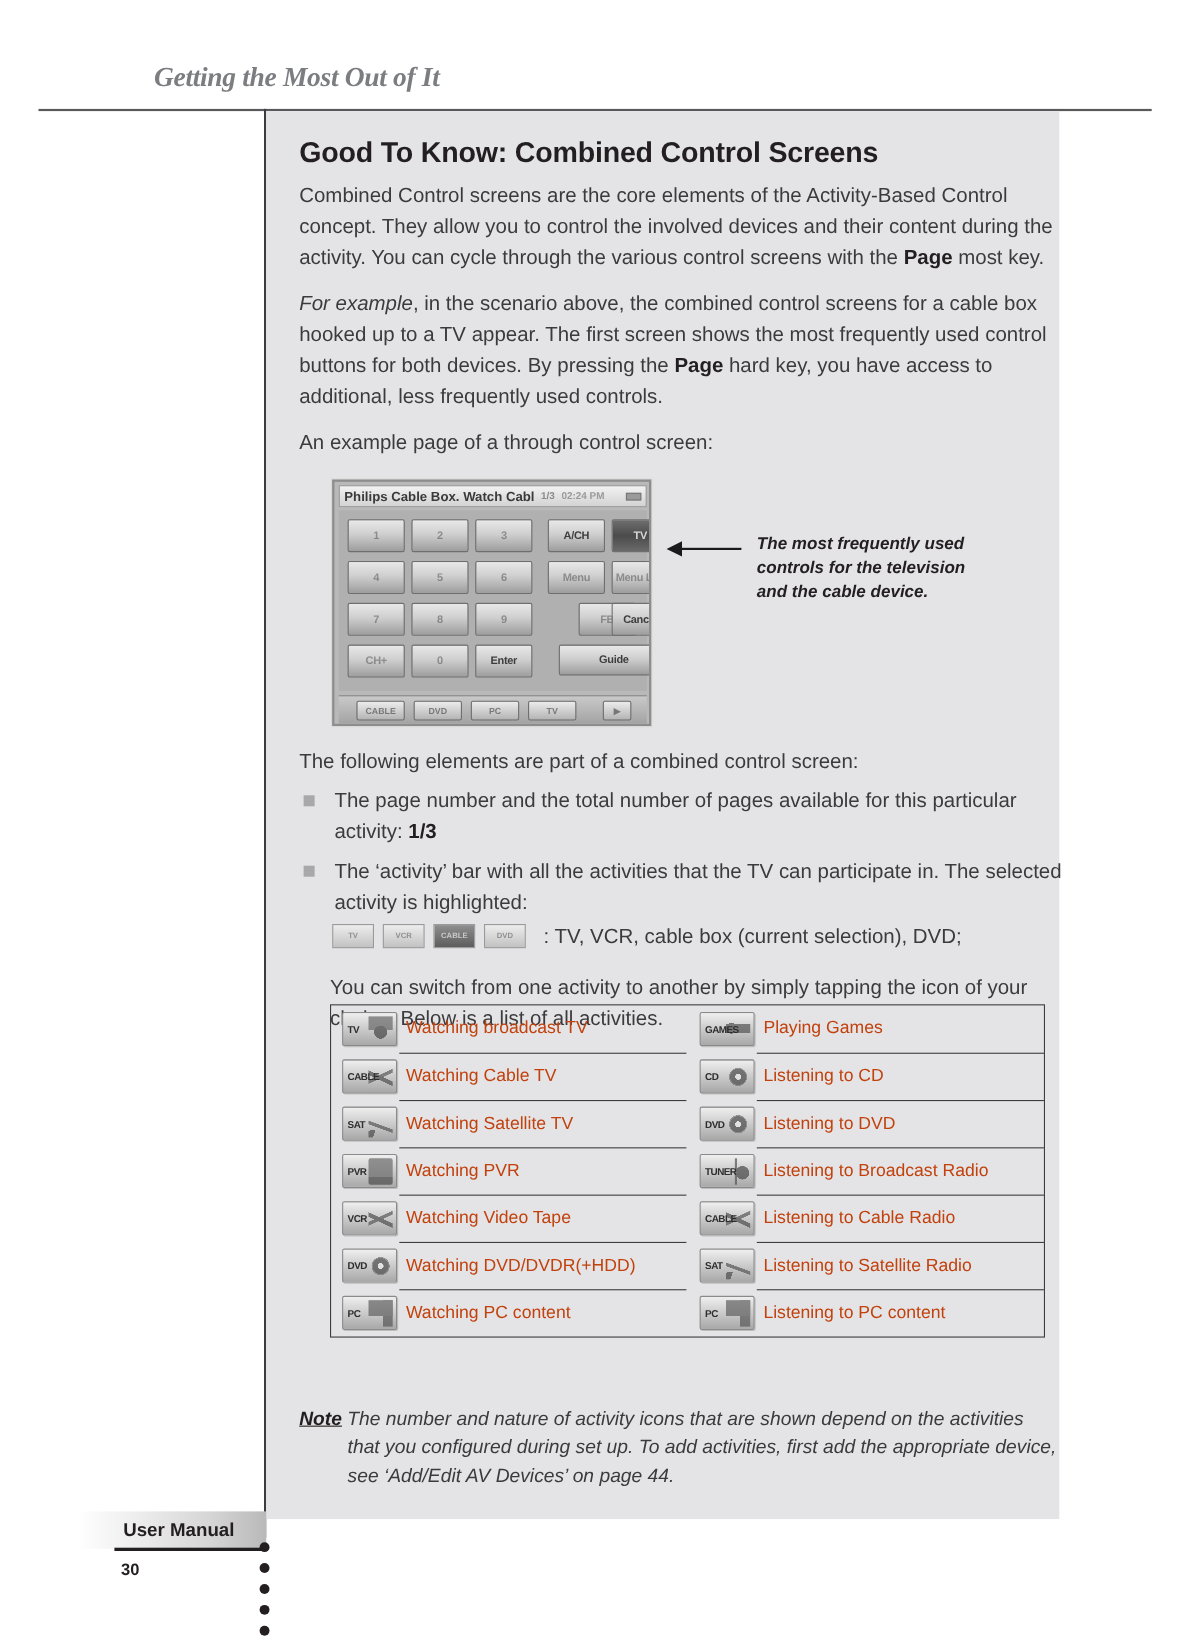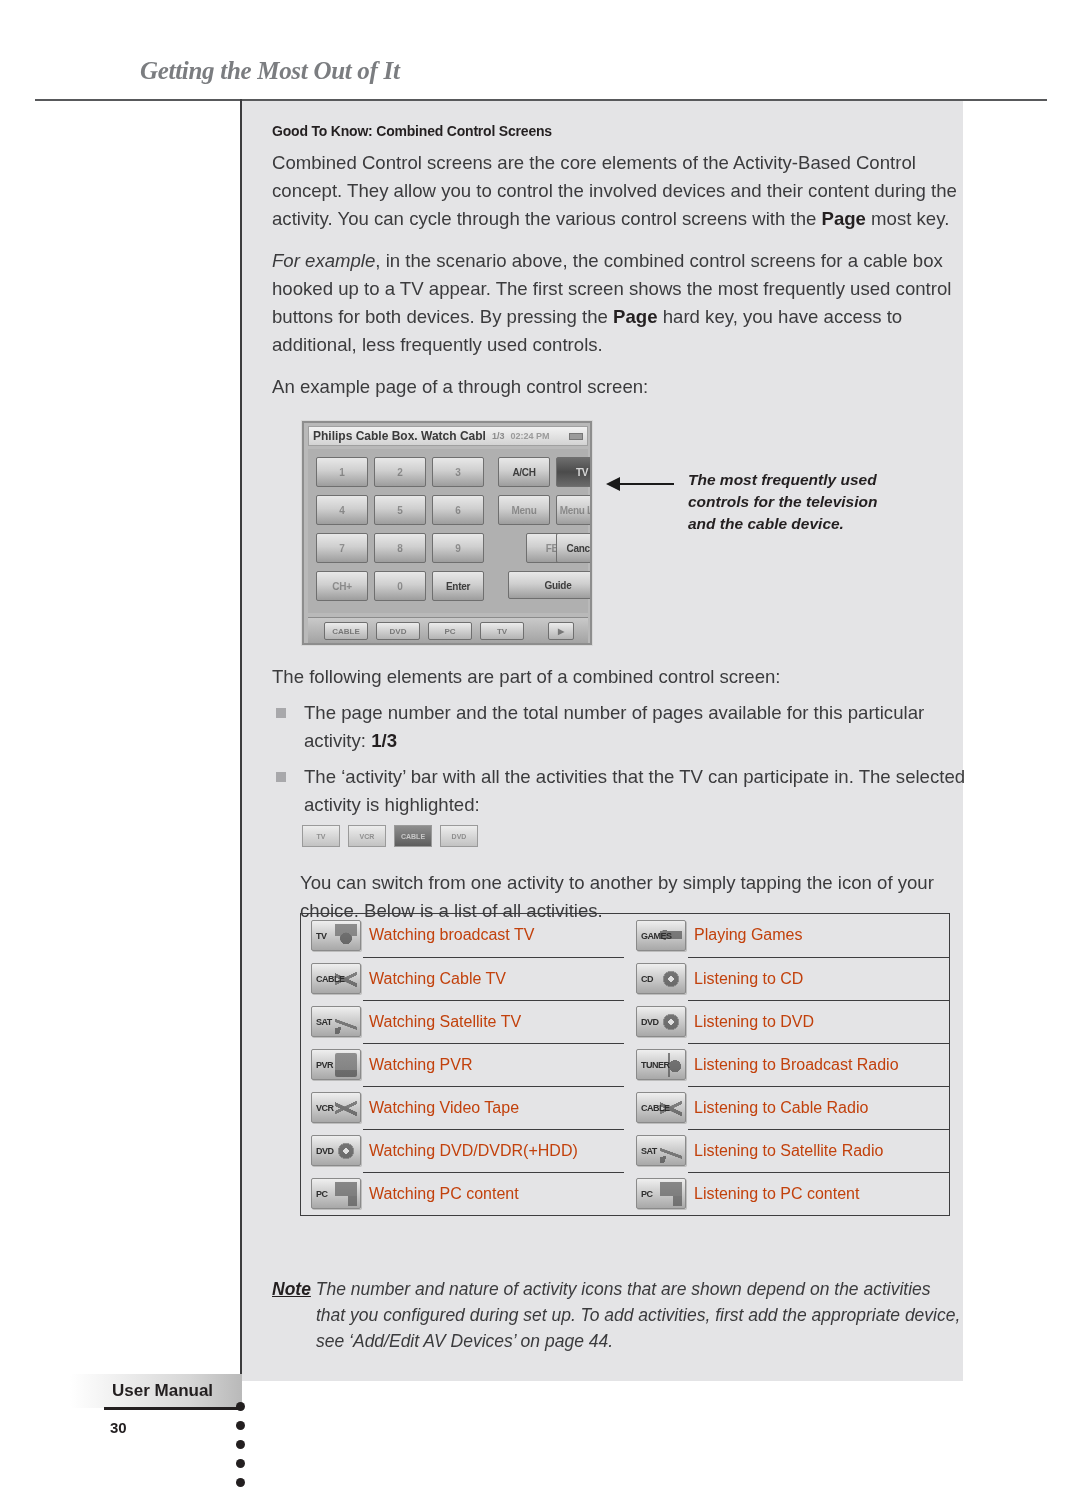--- a/index.html
+++ b/index.html
@@ -32,21 +32,21 @@
   
   .panel {
     position: absolute; left: 242px; top: 101px;
     width: 721px; height: 1280px;
     background: #e4e4e6;
   }
 
   .content { position: absolute; left: 30px; top: 22px; width: 700px; }
 
   h1.sect {
-    font-size: 14px; font-weight: bold; color: #231f20;
+    font-size: 26px; font-weight: bold; color: #231f20;
     letter-spacing: -0.2px; margin-bottom: 10px;
   }
   p.body {
     font-size: 18.6px; line-height: 28px; color: #3b3b3d;
     margin-bottom: 14px; width: 700px;
     font-family: "Liberation Sans", sans-serif;
   }
   p.body b { font-weight: bold; color:#231f20; }
   p.body i { font-style: italic; }
   p.tight { margin-bottom: 8px; }
@@ -332,20 +332,21 @@
 
         <div class="bullet">
           <span class="sq"></span>
           <p>The ‘activity’ bar with all the activities that the TV can participate in. The selected activity is highlighted:</p>
 
           <div class="actbar-line">
             <span class="mini">TV</span>
             <span class="mini">VCR</span>
             <span class="mini sel">CABLE</span>
             <span class="mini">DVD</span>
+            <span class="lbl">: TV, VCR, cable box (current selection), DVD;</span>
           </div>
         </div>
       </div>
 
       <p class="body" style="margin-top:22px; margin-left:28px; width:672px;">You can switch from one activity to another by simply tapping the icon of your choice. Below is a list of all activities.</p>
     </div>
 
     <div class="acttable">
       <table class="tbl">
         <tbody>

